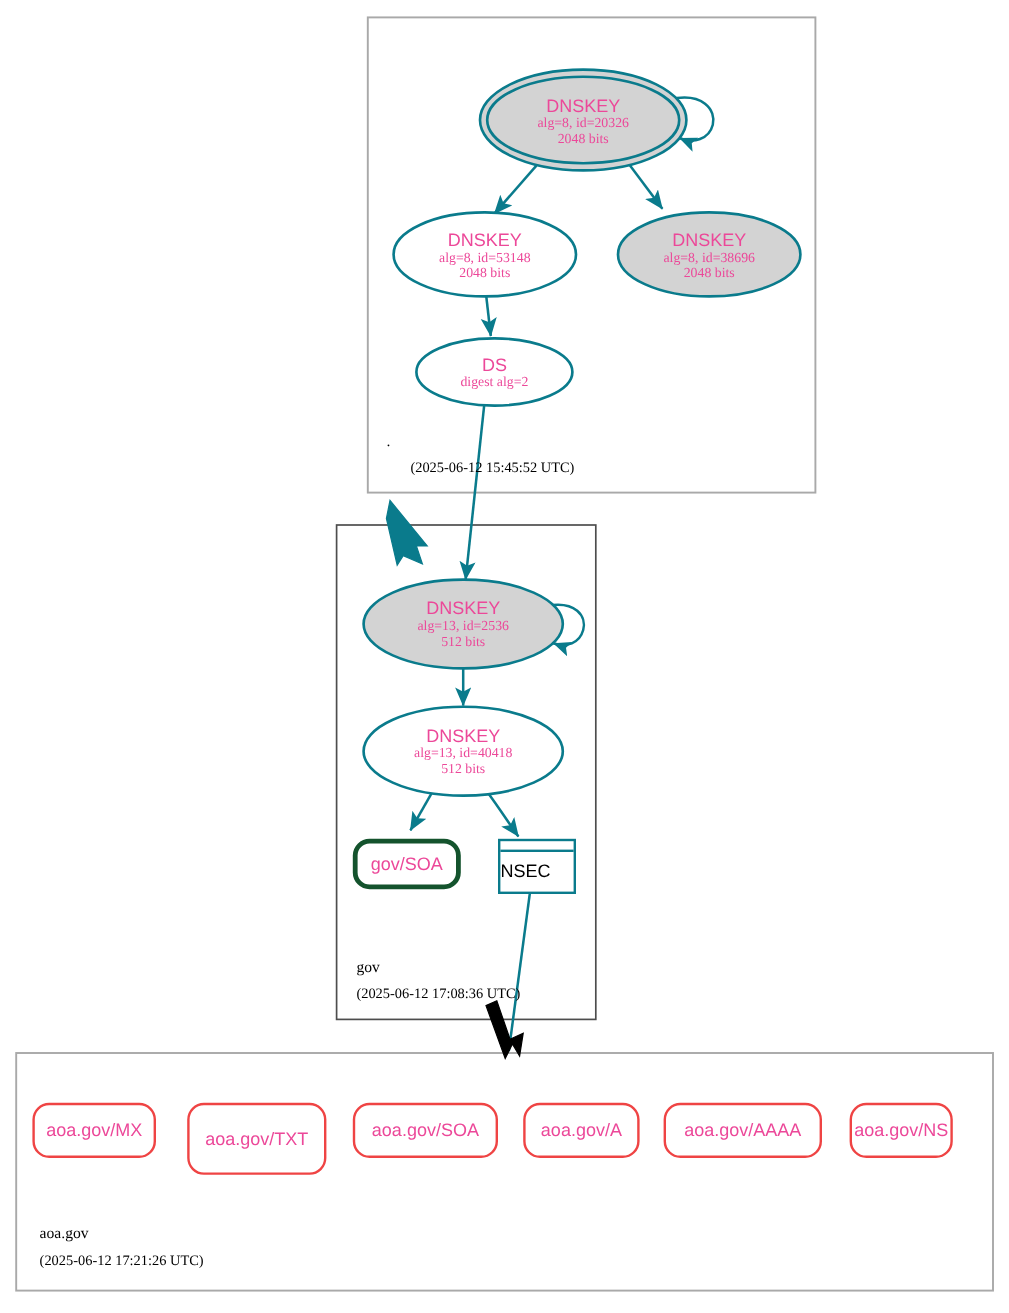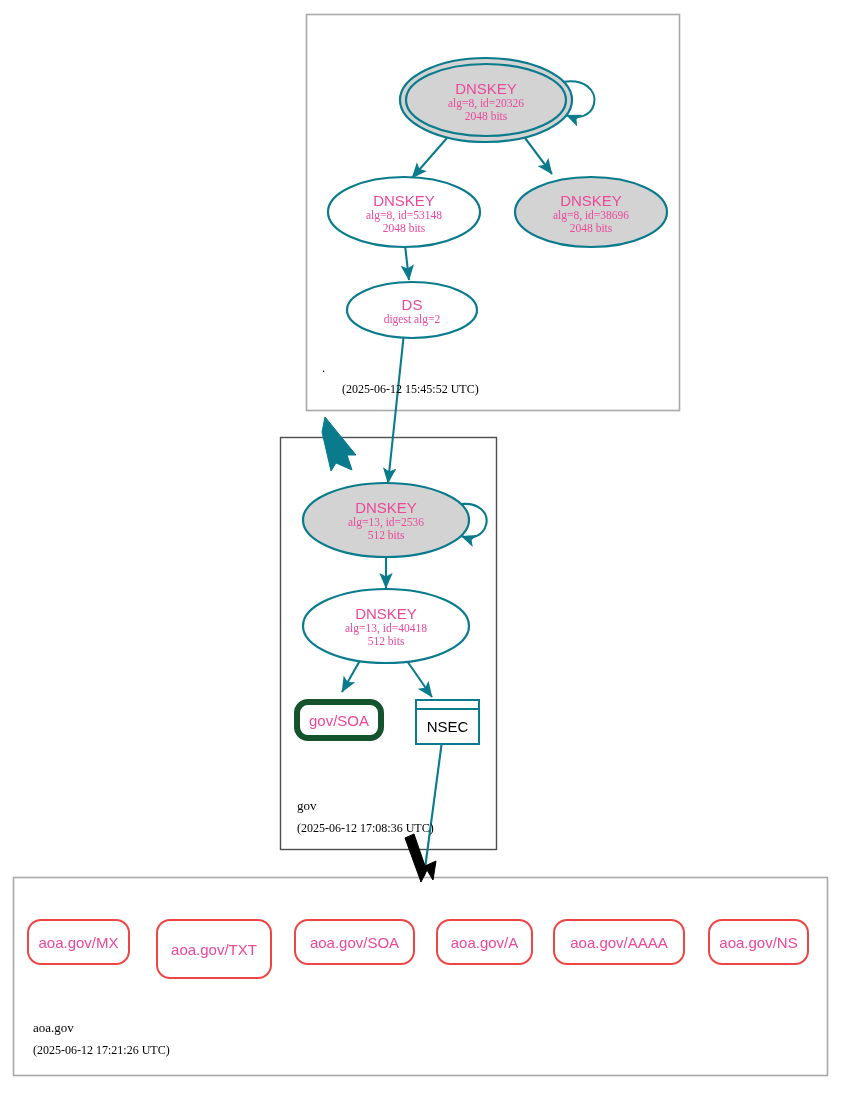--- a/index.html
+++ b/index.html
@@ -52,21 +52,21 @@
   .rr-node {
     font-family: "Liberation Sans", sans-serif;
     font-size: 15px;
     border: 2px solid #ef4444;
     border-radius: 14px;
     background: #ffffff;
   }
   .soa-node {
     font-family: "Liberation Sans", sans-serif;
     font-size: 15px;
-    border: 6px solid #14532d;
+    border: 4px solid #14532d;
     border-radius: 14px;
     background: #ffffff;
   }
   .nsec-node {
     font-family: "Liberation Sans", sans-serif;
     font-size: 15px;
     border: 2.5px solid #0a7b8c;
     background: #ffffff;
     display: flex;
     flex-direction: column;
@@ -75,21 +75,20 @@
   .nsec-head {
     height: 9px;
     border-bottom: 2.5px solid #0a7b8c;
     width: 100%;
     box-sizing: border-box;
   }
   .nsec-body {
     flex: 1;
     display: flex;
     align-items: center;
-    justify-content: center;
     width: 100%;
   }
 </style>
 </head>
 <body>
 
 <svg id="canvas" viewBox="0 0 841 1094" xmlns="http://www.w3.org/2000/svg">
   <defs>
     <marker id="arrowTeal" markerWidth="9" markerHeight="9" refX="7.2" refY="3.2" orient="auto" markerUnits="strokeWidth">
       <path d="M0,0 L7.5,3.2 L0,6.4 L1.7,3.2 z" fill="#0a7b8c"></path>
@@ -193,21 +192,21 @@
 </div>
 <div class="node rr-node" style="left:294px; top:919px; width:121px; height:46px;">
   <div>aoa.gov/SOA</div>
 </div>
 <div class="node rr-node" style="left:436px; top:919px; width:97px; height:46px;">
   <div>aoa.gov/A</div>
 </div>
 <div class="node rr-node" style="left:553px; top:919px; width:132px; height:46px;">
   <div>aoa.gov/AAAA</div>
 </div>
-<div class="node rr-node" style="left:708px; top:919px; width:101px; height:46px;">
+<div class="node rr-node" style="left:708px; top:919px; width:86px; height:46px;">
   <div>aoa.gov/NS</div>
 </div>
 
 <div class="zone-label zone-name" style="left:322px; top:360px;">.</div>
 <div class="zone-label zone-time" style="left:342px; top:382px;">(2025-06-12 15:45:52 UTC)</div>
 
 <div class="zone-label zone-name" style="left:297px; top:798px;">gov</div>
 <div class="zone-label zone-time" style="left:297px; top:821px;">(2025-06-12 17:08:36 UTC)</div>
 
 <div class="zone-label zone-name" style="left:33px; top:1020px;">aoa.gov</div>

